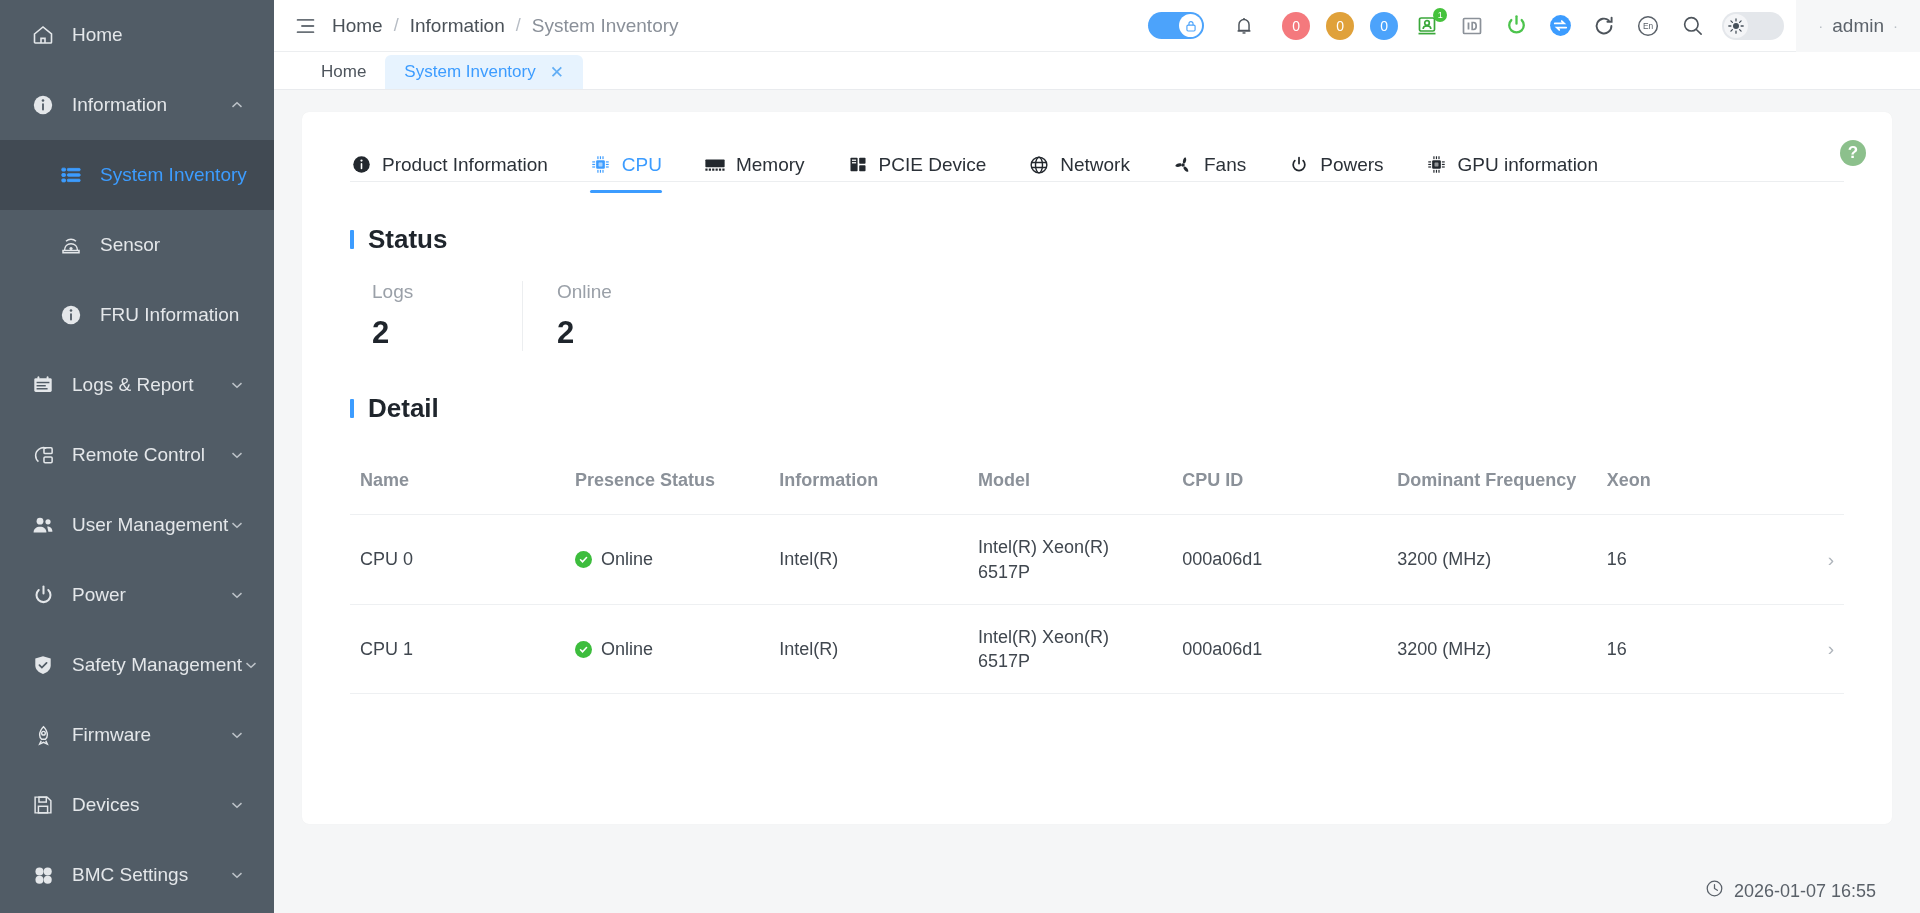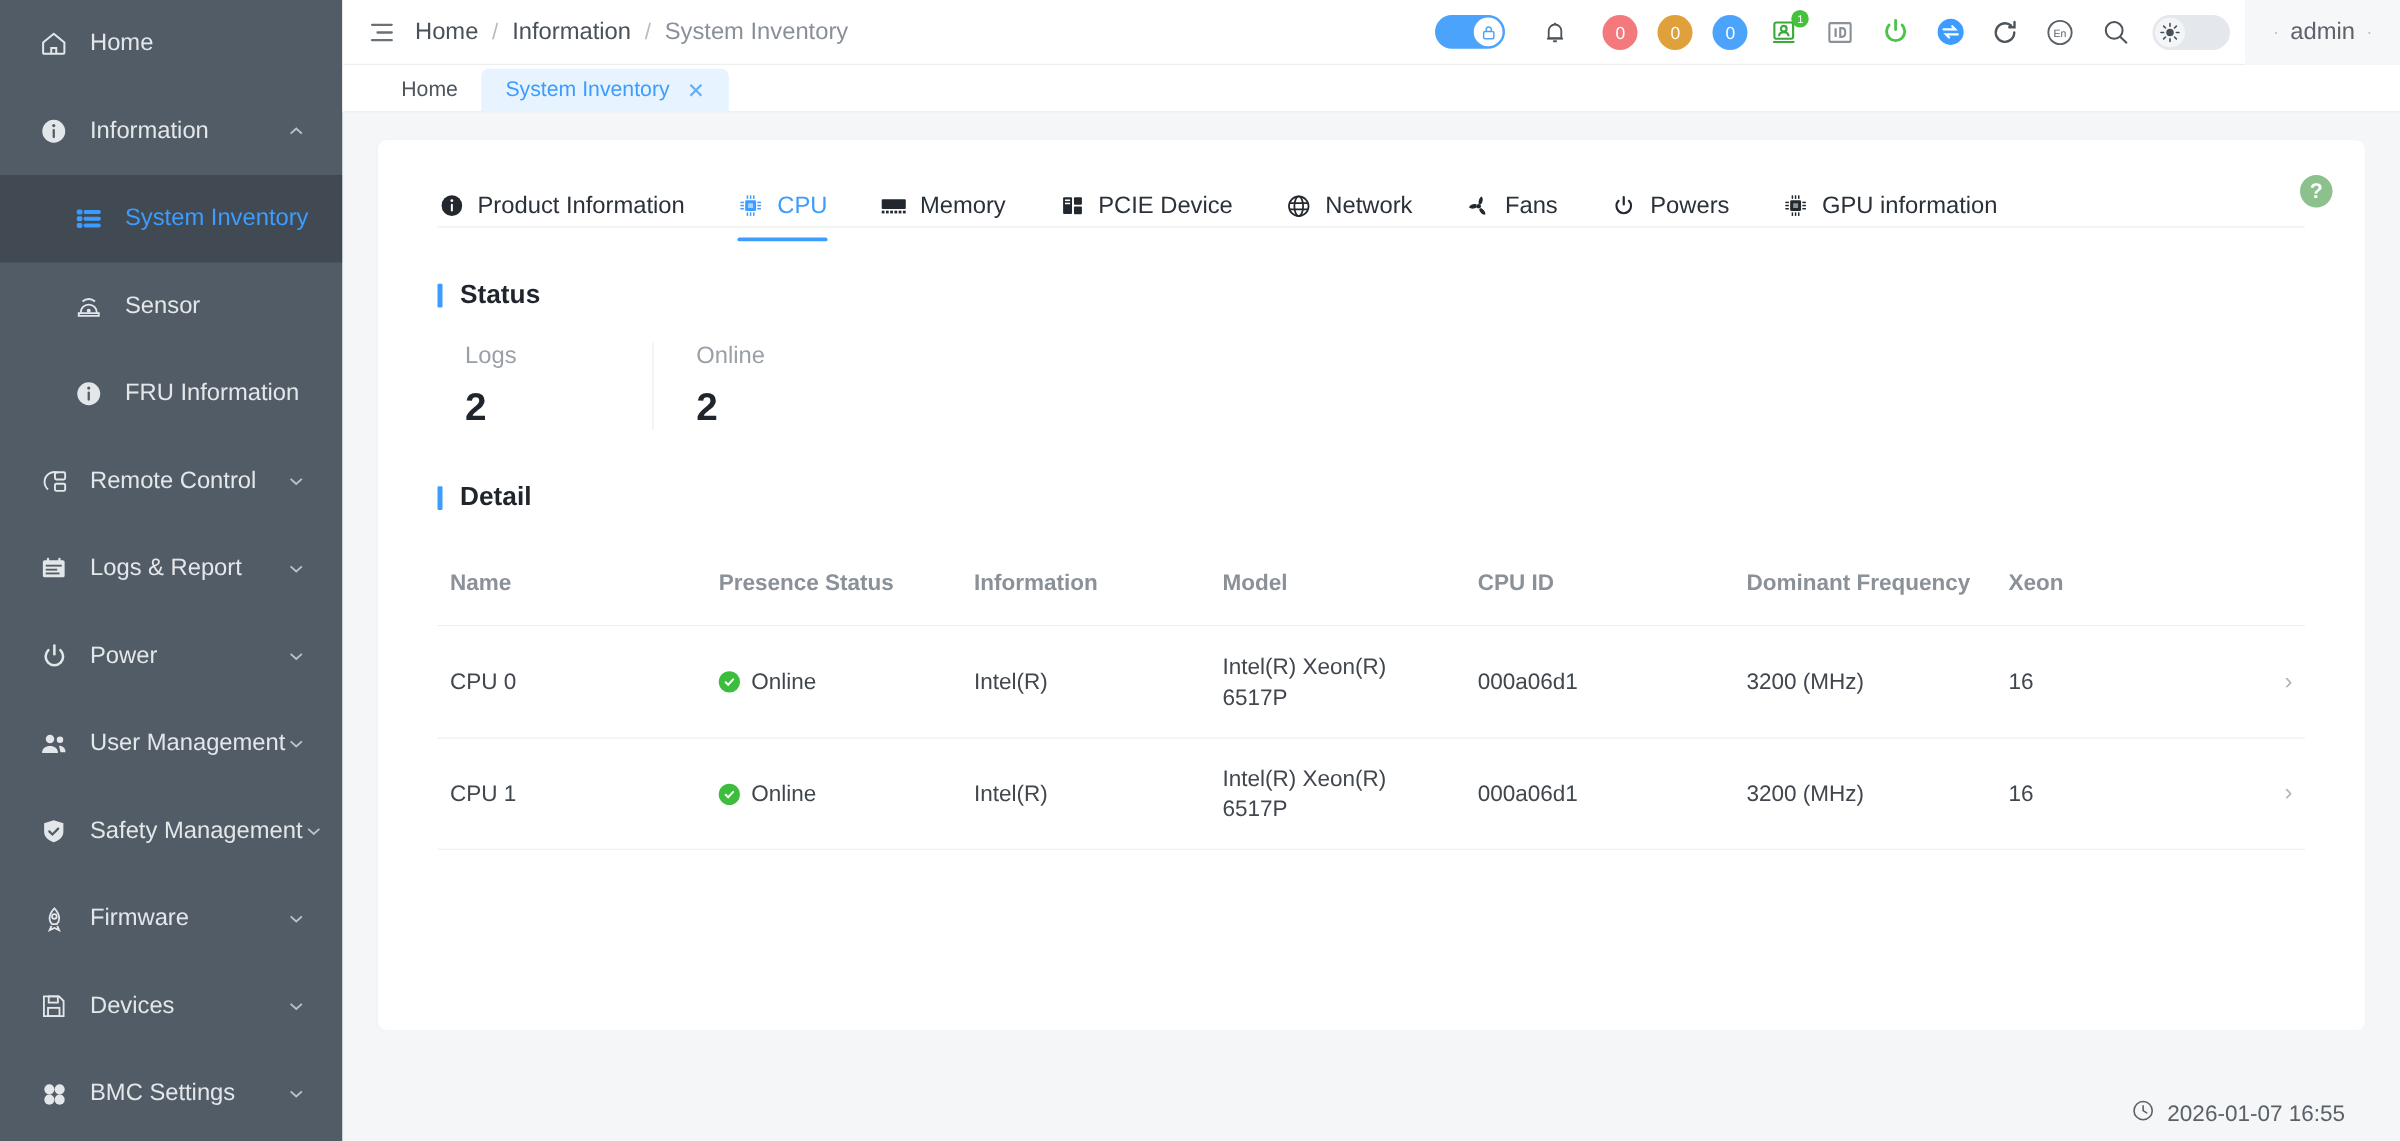--- a/index.html
+++ b/index.html
@@ -214,21 +214,21 @@
   }
   .ctab.active { color: #3c9cff; }
   .ctab.active::after {
     content: ""; position: absolute; left: 0; right: 0; bottom: 0;
     height: 3px; background: #3c9cff; border-radius: 2px;
   }
 
   
   .sect-title {
     display: flex; align-items: center;
-    font-size: 21px; font-weight: bold; color: #1f252c;
+    font-size: 26px; font-weight: bold; color: #1f252c;
     margin-top: 42px;
   }
   .sect-title .bar {
     width: 4px; height: 19px; background: #3c9cff;
     margin-right: 14px; border-radius: 1px;
   }
 
   
   #stats {
     display: flex; align-items: stretch;
@@ -344,78 +344,78 @@
           <circle cx="12" cy="12" r="10" fill="#e4e7ea"></circle>
           <rect x="11" y="10" width="2" height="8" rx="1" fill="#515c66"></rect>
           <circle cx="12" cy="7" r="1.4" fill="#515c66"></circle>
         </svg>
     </span>
     <span>FRU Information</span>
   </div>
 
   <div class="nav-item">
     <span class="ni-icon">
-      <svg width="23" height="23" viewBox="0 0 24 24" fill="none" stroke="#e4e7ea" stroke-width="1.6">
-        <path d="M15 4.4A8.2 8.2 0 0 0 3.8 12c0 2.5 1.1 4.8 2.9 6.3"></path>
-        <rect x="12.5" y="4" width="8.5" height="6" rx="1.2"></rect>
-        <rect x="12.5" y="13.5" width="8.5" height="6" rx="1.2"></rect>
-      </svg>
-    </span>
-    <span class="ni-label">Remote Control</span>
-    <span class="ni-caret">
-      <svg width="18" height="18" viewBox="0 0 24 24" fill="none" stroke="#cfd4d9" stroke-width="2">
-          <path d="M6 9.5 12 15l6-5.5"></path>
-        </svg>
-    </span>
-  </div>
-
-  <div class="nav-item">
-    <span class="ni-icon">
       <svg width="22" height="22" viewBox="0 0 24 24" fill="#e4e7ea">
         <rect x="2.5" y="4.5" width="19" height="15" rx="1.6"></rect>
         <rect x="5" y="8.5" width="14" height="1.6" fill="#515c66"></rect>
         <rect x="5" y="12" width="10" height="1.6" fill="#515c66"></rect>
         <rect x="5" y="15.3" width="12" height="1.6" fill="#515c66"></rect>
         <rect x="6" y="2.5" width="2" height="3.5" rx="1"></rect>
           <rect x="16" y="2.5" width="2" height="3.5" rx="1"></rect>
       </svg>
     </span>
     <span class="ni-label">Logs &amp; Report</span>
     <span class="ni-caret">
       <svg width="18" height="18" viewBox="0 0 24 24" fill="none" stroke="#cfd4d9" stroke-width="2">
           <path d="M6 9.5 12 15l6-5.5"></path>
         </svg>
     </span>
   </div>
 
   <div class="nav-item">
     <span class="ni-icon">
-      <svg width="23" height="23" viewBox="0 0 24 24" fill="none" stroke="#e4e7ea" stroke-width="2.1" stroke-linecap="round">
-        <path d="M7 6.3a7.3 7.3 0 1 0 10 0"></path>
-          <path d="M12 2.6v7.2"></path>
-      </svg>
-    </span>
-    <span class="ni-label">Power</span>
+      <svg width="23" height="23" viewBox="0 0 24 24" fill="none" stroke="#e4e7ea" stroke-width="1.6">
+        <path d="M15 4.4A8.2 8.2 0 0 0 3.8 12c0 2.5 1.1 4.8 2.9 6.3"></path>
+        <rect x="12.5" y="4" width="8.5" height="6" rx="1.2"></rect>
+        <rect x="12.5" y="13.5" width="8.5" height="6" rx="1.2"></rect>
+      </svg>
+    </span>
+    <span class="ni-label">Remote Control</span>
     <span class="ni-caret">
       <svg width="18" height="18" viewBox="0 0 24 24" fill="none" stroke="#cfd4d9" stroke-width="2">
           <path d="M6 9.5 12 15l6-5.5"></path>
         </svg>
     </span>
   </div>
 
   <div class="nav-item">
     <span class="ni-icon">
       <svg width="24" height="24" viewBox="0 0 24 24" fill="#e4e7ea">
         <circle cx="9" cy="8.2" r="3.4"></circle>
           <path d="M2.6 19.4c0-3.6 2.9-5.6 6.4-5.6s6.4 2 6.4 5.6z"></path>
         <circle cx="17" cy="8.8" r="2.6"></circle>
           <path d="M16.2 13.6c3 0 5.2 1.8 5.2 5.1h-4z"></path>
       </svg>
     </span>
     <span class="ni-label">User Management</span>
+    <span class="ni-caret">
+      <svg width="18" height="18" viewBox="0 0 24 24" fill="none" stroke="#cfd4d9" stroke-width="2">
+          <path d="M6 9.5 12 15l6-5.5"></path>
+        </svg>
+    </span>
+  </div>
+
+  <div class="nav-item">
+    <span class="ni-icon">
+      <svg width="23" height="23" viewBox="0 0 24 24" fill="none" stroke="#e4e7ea" stroke-width="2.1" stroke-linecap="round">
+        <path d="M7 6.3a7.3 7.3 0 1 0 10 0"></path>
+          <path d="M12 2.6v7.2"></path>
+      </svg>
+    </span>
+    <span class="ni-label">Power</span>
     <span class="ni-caret">
       <svg width="18" height="18" viewBox="0 0 24 24" fill="none" stroke="#cfd4d9" stroke-width="2">
           <path d="M6 9.5 12 15l6-5.5"></path>
         </svg>
     </span>
   </div>
 
   <div class="nav-item">
     <span class="ni-icon">
       <svg width="22" height="22" viewBox="0 0 24 24">

